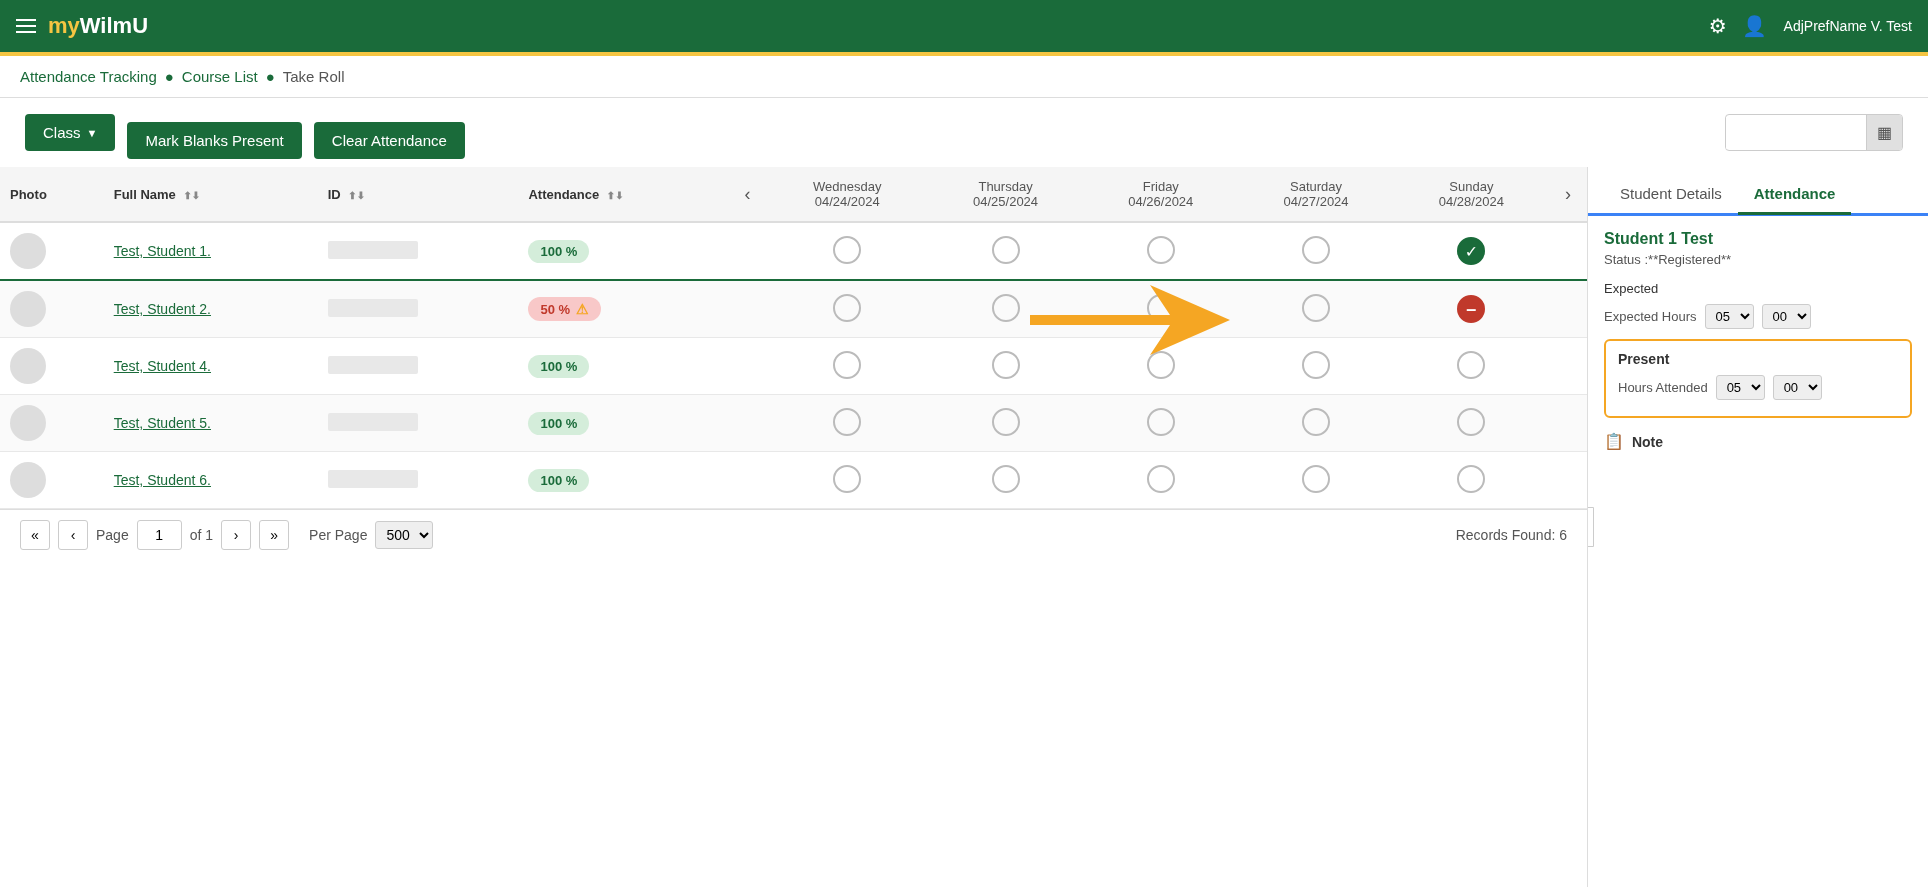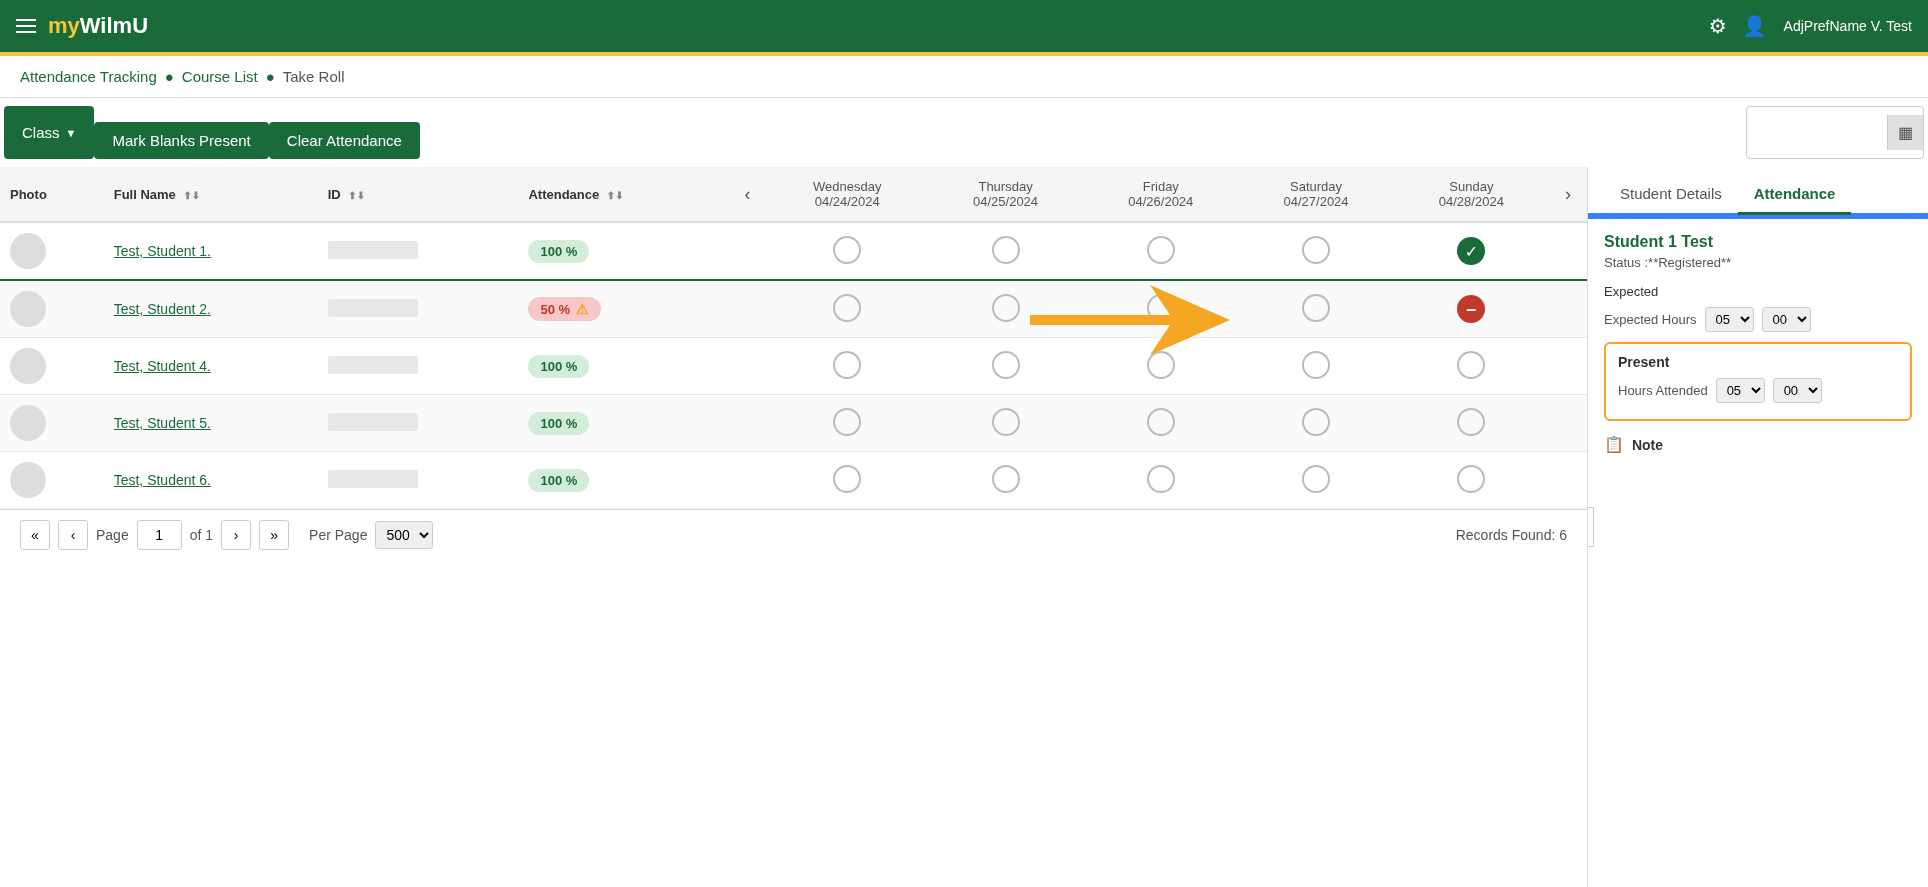--- a/index.html
+++ b/index.html
@@ -65,22 +65,24 @@
       border: none;
       outline: none;
       font-size: 14px;
       width: 100%;
       color: #888;
     }
     .search-icon-sym { color: #888; margin-right: 6px; }
 
     
     .toolbar {
-      padding: 8px 4px;
-      display: flex;
+      padding: 8px 25px;
+      display: flex;
+      align-items: center;
+      gap: 12px;
     }
     .btn-class {
       background: #1a6b3a;
       color: white;
       border: none;
       border-radius: 4px;
       padding: 10px 18px;
       font-size: 15px;
       cursor: pointer;
       display: flex;
@@ -279,21 +281,21 @@
       cursor: pointer;
       display: flex;
       align-items: center;
       justify-content: center;
       font-size: 12px;
       color: #555;
       z-index: 10;
     }
     .sidebar-tabs {
       display: flex;
-      border-bottom: 6px solid #3b82f6;
+      border-bottom: 3px solid #3b82f6;
       padding: 0 16px;
       margin-top: 8px;
     }
     .sidebar-tab {
       padding: 10px 16px;
       cursor: pointer;
       font-size: 15px;
       color: #555;
       border-bottom: 3px solid transparent;
       margin-bottom: -2px;

